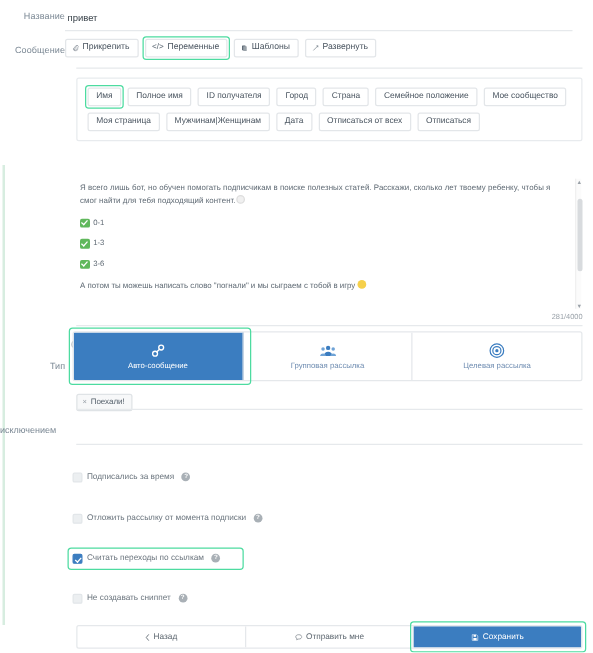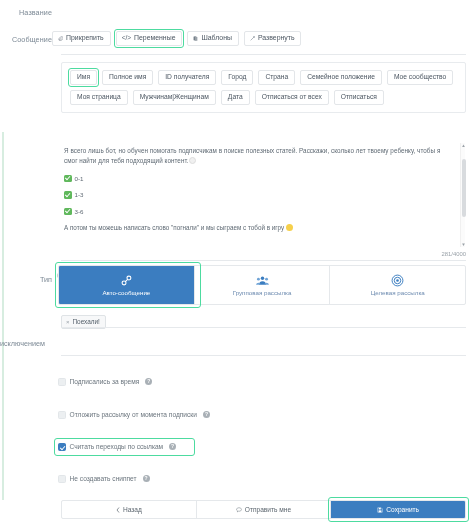--- a/index.html
+++ b/index.html
@@ -167,21 +167,21 @@
   .ed-scroll .arr.dn { bottom: 0; }
 
   .counter {
     position: absolute; right: 8px; top: 251px;
     font-size: 5.9px; color: #9aa2a9;
   }
   .msg-bottom-line {
     position: absolute; left: 61px; top: 260px;
     width: 405px; height: 1px; background: #e6e9ec;
   }
-  .type-label { position: absolute; left: 0; top: 275px; width: 52px; text-align: right;
+  .type-label { position: absolute; left: 0; top: 288px; width: 52px; text-align: right;
                 color: #7b8894; font-size: 7.2px; }
   .type-help {
     position: absolute; left: 57px; top: 272px;
     width: 7px; height: 7px; border-radius: 50%;
     border: 1px solid #b6bcc2; color: #9aa1a8;
     font-size: 5px; text-align: center; line-height: 6px; font-weight: bold;
   }
   .cards {
     position: absolute; left: 58px; top: 265px;
     width: 408px; height: 40px;
@@ -309,20 +309,23 @@
 </style>
 </head>
 <body>
 
 <div class="page">
 
   <div class="left-rail"></div>
 
   <div class="row title-row">
     <div class="flabel">Название</div>
+    <div class="fbody">
+      <input class="title-input" type="text" value="привет" style="">
+    </div>
   </div>
 
   <div class="row msg-row">
     <div class="flabel">Сообщение</div>
     <div class="fbody">
       <div class="toolbar">
         <div class="tbtn">
           <span class="ic">
             <svg width="5" height="5" viewBox="0 0 16 16">
                 <path d="M11 4 L5.5 9.5 a2 2 0 0 0 3 3 L14 7 a3.5 3.5 0 0 0-5-5 L3.5 7.5 a5 5 0 0 0 7 7 L15 10" fill="none" stroke="#5b6773" stroke-width="1.4"></path>

